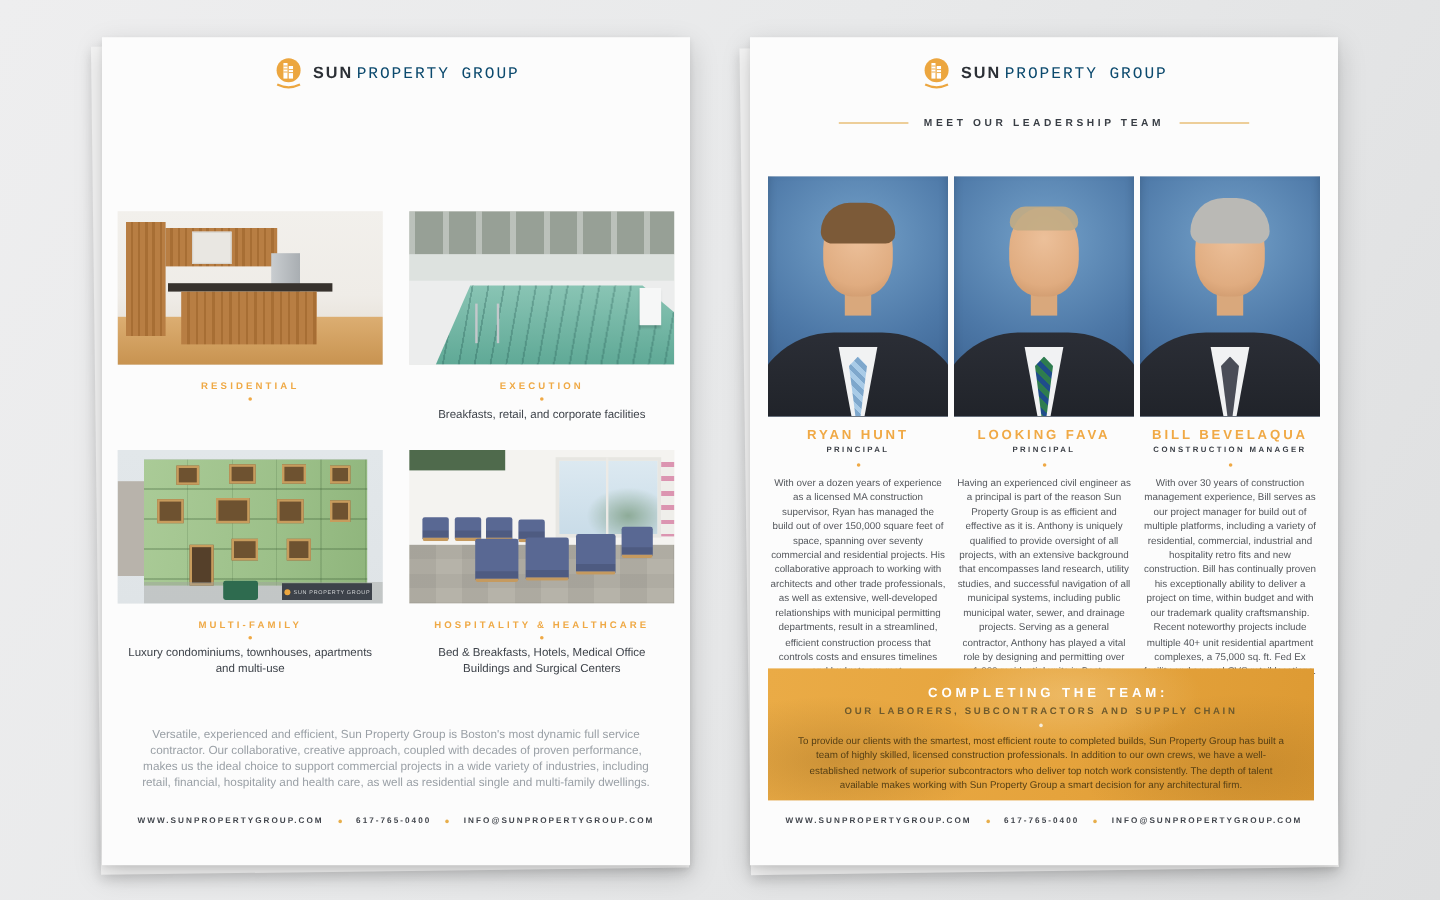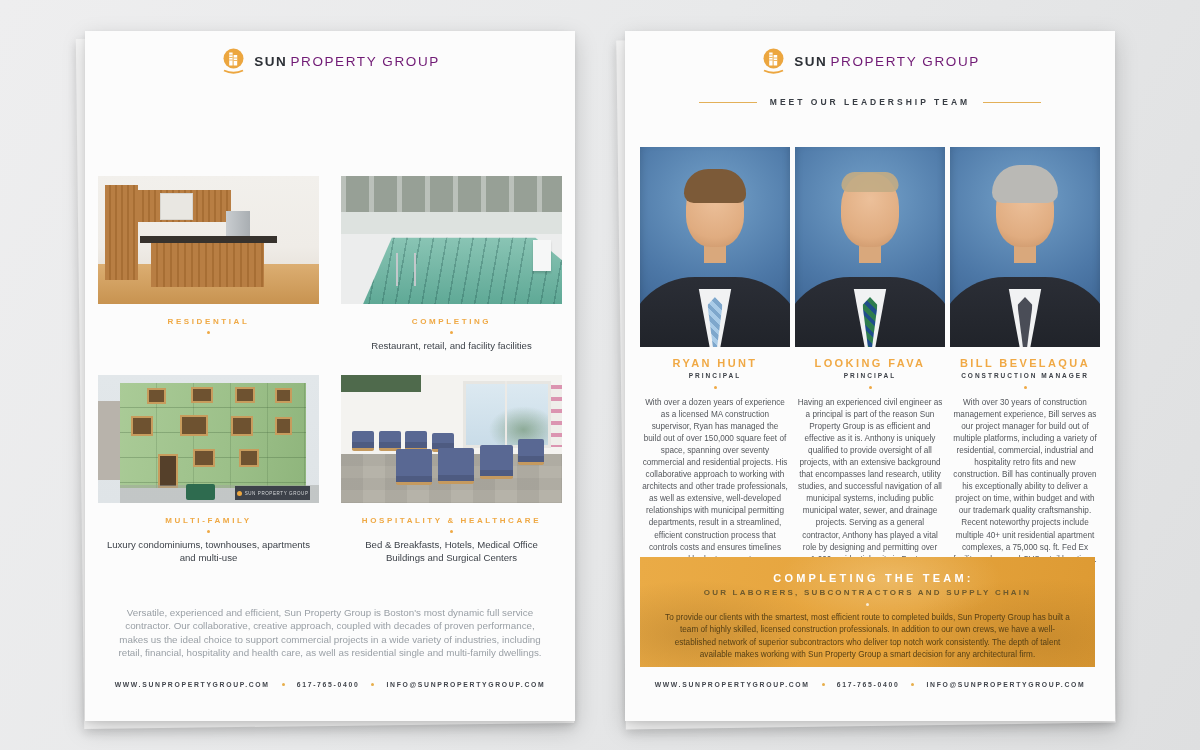--- a/index.html
+++ b/index.html
@@ -20,21 +20,21 @@
   }
   .page-left { left:85px; }
   .page-right { left:625px; }
   .u-left  { left:80px;  top:36px; width:490px; height:690px; transform:rotate(-.7deg); }
   .u-right { left:621px; top:37px; width:490px; height:689px; transform:rotate(-.8deg); }
 
   
   .logo { position:absolute; top:16px; left:0; right:0; display:flex; justify-content:center; align-items:center; gap:7px; }
   .logo-text { font-size:13.5px; letter-spacing:1.6px; color:#32363c; white-space:nowrap; }
   .logo-text .b { font-weight:bold; color:#2c3036; }
-  .logo-text .r { font-weight:400; color:#701a75; margin-left:3px; }
+  .logo-text .r { font-weight:400; color:#0c4a6e; margin-left:3px;font-family:Liberation Mono, monospace; }
 
   
   .taglines { position:absolute; top:53px; left:0; right:0; text-align:center; }
   .tagline { font-size:8px; letter-spacing:2.6px; line-height:14px; }
   .t-dark  { color:#393e45; font-weight:bold; }
   .t-light { color:#b9bdc2; font-weight:bold; }
 
   .photo-grid {
     position:absolute; left:13px; top:145px; width:464px;
     display:grid; grid-template-columns:221px 221px; column-gap:22px; grid-auto-rows:199px;
@@ -202,23 +202,23 @@
 
     <div class="cat-cell">
       <figure class="photo pool">
         <div class="abs ceiling"></div>
         <div class="abs wall"></div>
         <div class="abs deck"></div>
         <div class="abs water"></div>
         <div class="abs ladder"></div>
         <div class="abs chair"></div>
       </figure>
-      <div class="cat-label">COMPLETING</div>
-      <span class="gold-dot"></span>
-      <div class="cat-desc">Restaurant, retail, and facility facilities</div>
+      <div class="cat-label">EXECUTION</div>
+      <span class="gold-dot"></span>
+      <div class="cat-desc">Breakfasts, retail, and corporate facilities</div>
     </div>
 
     <div class="cat-cell">
       <figure class="photo building">
         <div class="abs neighbor"></div>
         <div class="abs facade"></div>
         <div class="abs win" style="left:22%;top:10%;width:9%;height:13%;"></div>
         <div class="abs win" style="left:42%;top:9%;width:10%;height:13%;"></div>
         <div class="abs win" style="left:62%;top:9%;width:9%;height:13%;"></div>
         <div class="abs win" style="left:80%;top:10%;width:8%;height:12%;"></div>

